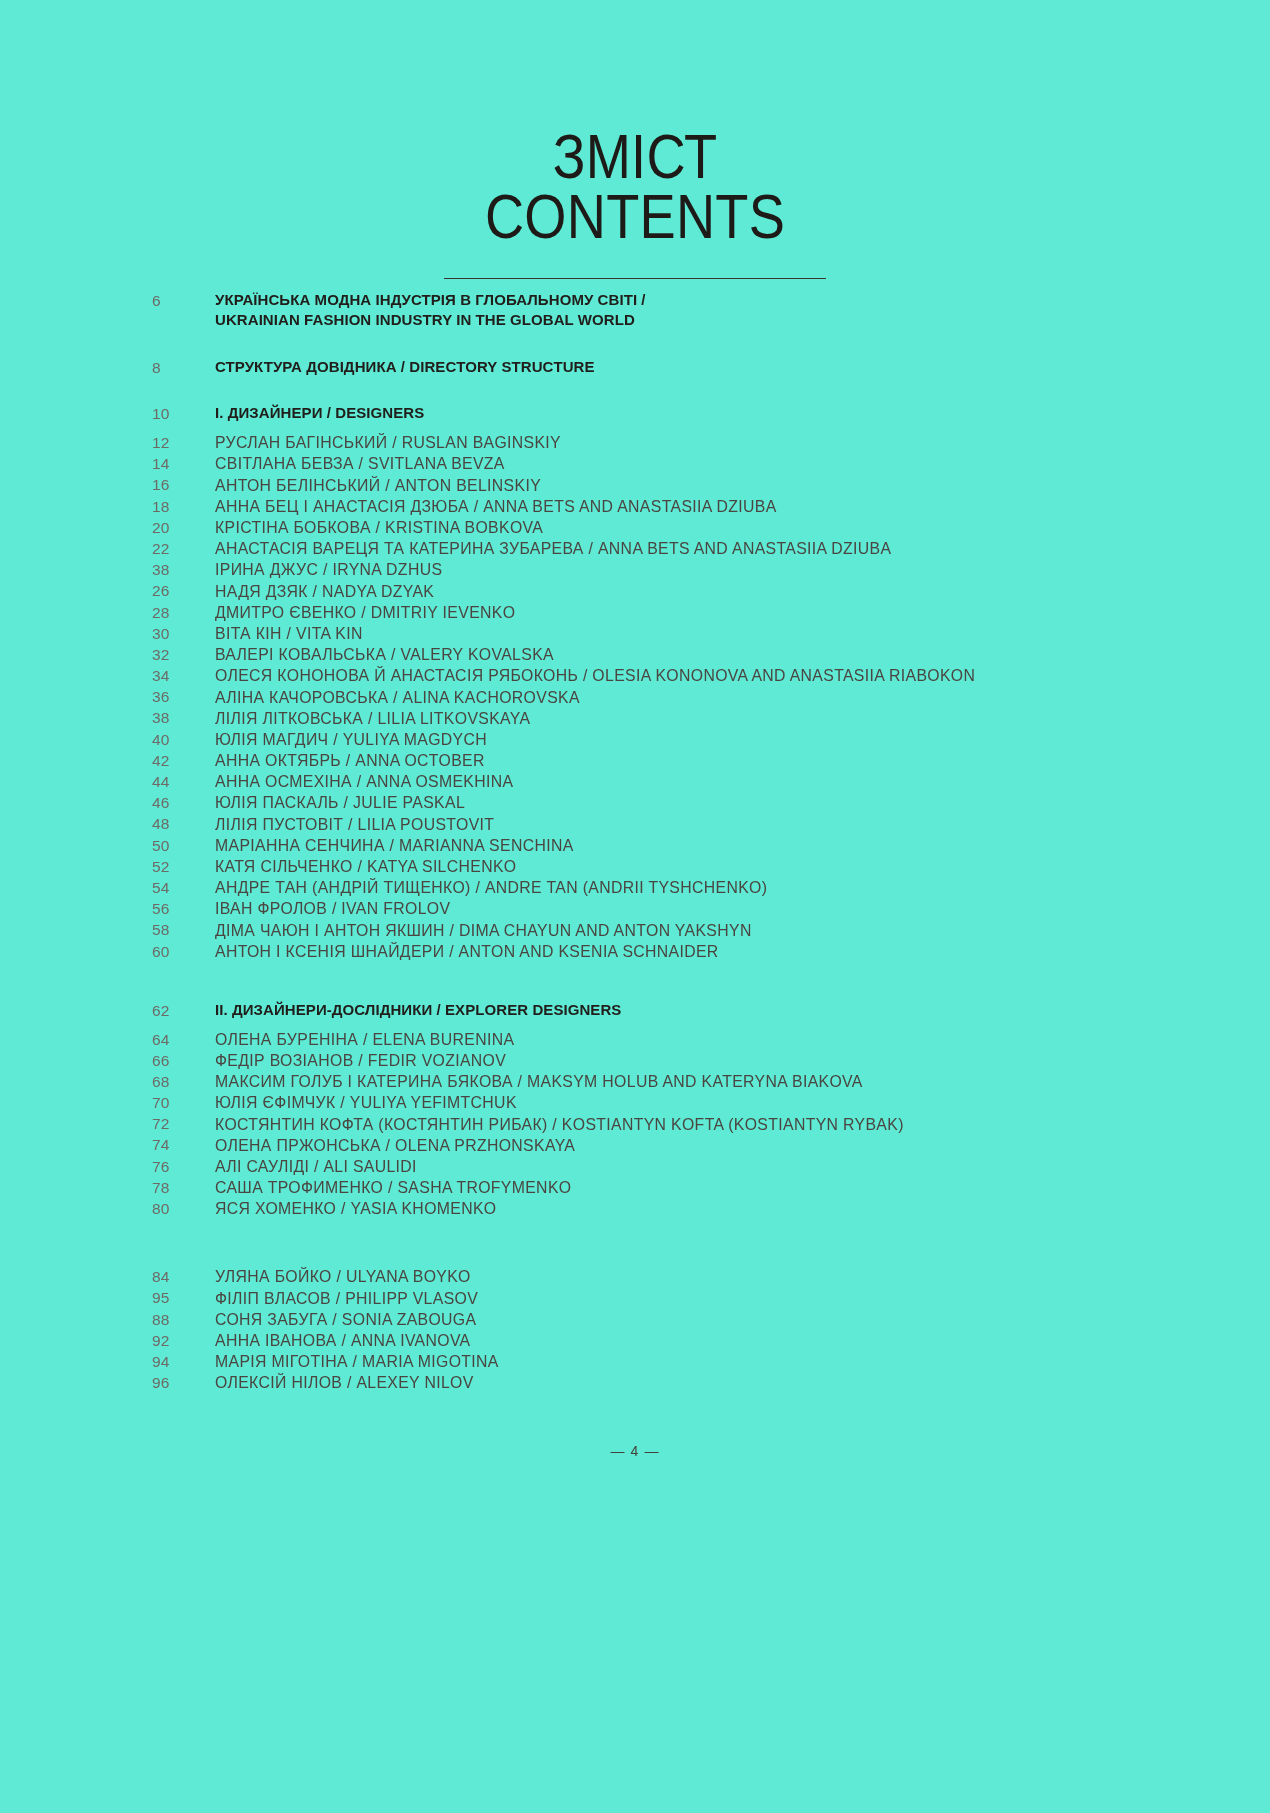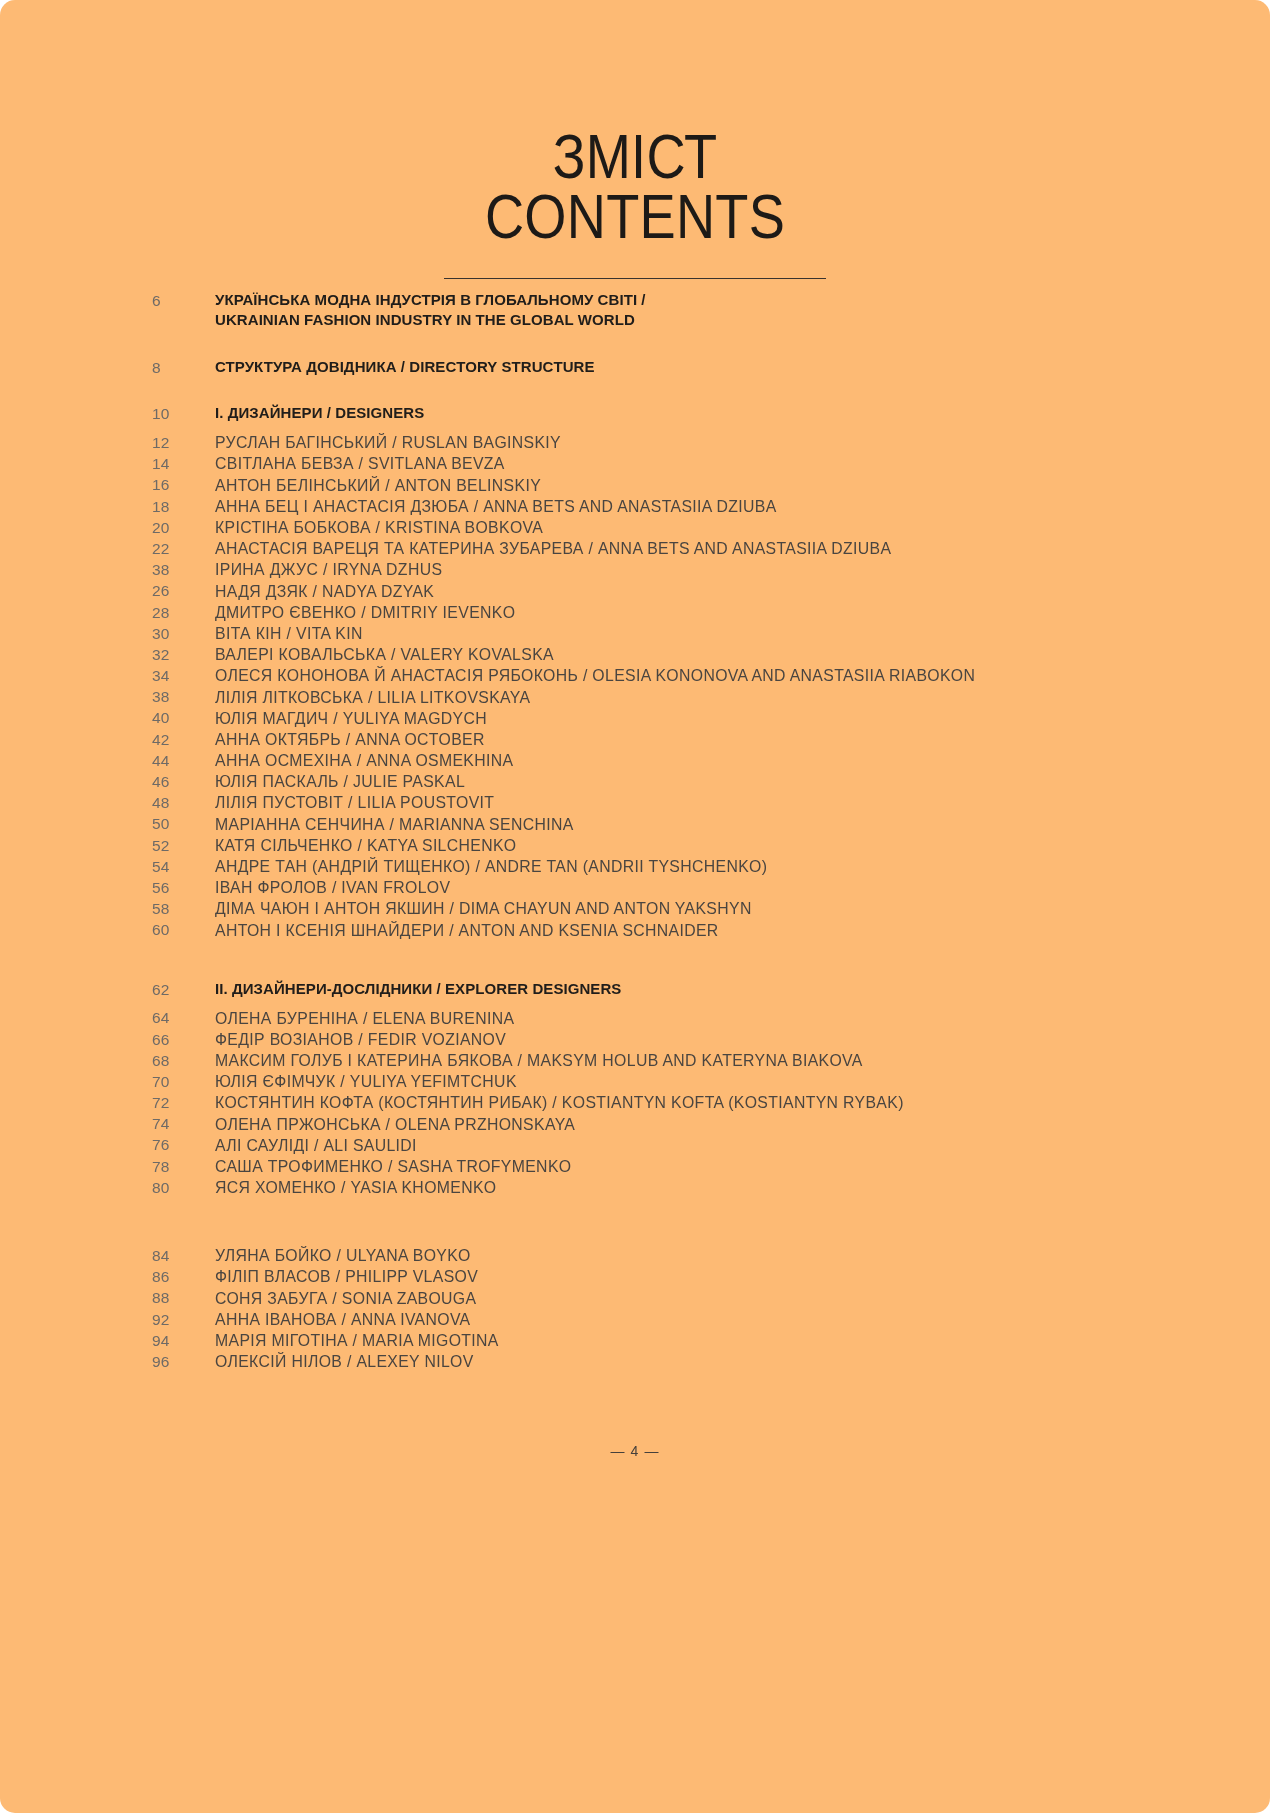--- a/index.html
+++ b/index.html
@@ -13,22 +13,21 @@
     height: 1813px;
     position: relative;
     font-family: "Liberation Sans", sans-serif;
     color: #231f1c;
     overflow: hidden;
   }
 
   .page {
     position: absolute;
     inset: 0;
-    background: #fdba74;
-    border-radius: 15px;
+    background: #5eead4;
   }
 
   
   .title-block {
     position: absolute;
     left: 0;
     right: 0;
     top: 128px;
     text-align: center;
   }
@@ -223,20 +222,24 @@
         </div>
         <div class="row entry">
           <div class="num">32</div>
           <div class="label">ВАЛЕРІ КОВАЛЬСЬКА / VALERY KOVALSKA</div>
         </div>
         <div class="row entry">
           <div class="num">34</div>
           <div class="label">ОЛЕСЯ КОНОНОВА Й АНАСТАСІЯ РЯБОКОНЬ / OLESIA KONONOVA AND ANASTASIIA RIABOKON</div>
         </div>
         <div class="row entry">
+          <div class="num">36</div>
+          <div class="label">АЛІНА КАЧОРОВСЬКА / ALINA KACHOROVSKA</div>
+        </div>
+        <div class="row entry">
           <div class="num">38</div>
           <div class="label">ЛІЛІЯ ЛІТКОВСЬКА / LILIA LITKOVSKAYA</div>
         </div>
         <div class="row entry">
           <div class="num">40</div>
           <div class="label">ЮЛІЯ МАГДИЧ / YULIYA MAGDYCH</div>
         </div>
         <div class="row entry">
           <div class="num">42</div>
           <div class="label">АННА ОКТЯБРЬ / ANNA OCTOBER</div>
@@ -325,21 +328,21 @@
         </div>
       </div>
       <div class="gap-lg"></div>
       <div class="group">
         <div class="gap-sm"></div>
         <div class="row entry">
           <div class="num">84</div>
           <div class="label">УЛЯНА БОЙКО / ULYANA BOYKO</div>
         </div>
         <div class="row entry">
-          <div class="num">86</div>
+          <div class="num">95</div>
           <div class="label">ФІЛІП ВЛАСОВ / PHILIPP VLASOV</div>
         </div>
         <div class="row entry">
           <div class="num">88</div>
           <div class="label">СОНЯ ЗАБУГА / SONIA ZABOUGA</div>
         </div>
         <div class="row entry">
           <div class="num">92</div>
           <div class="label">АННА ІВАНОВА / ANNA IVANOVA</div>
         </div>

